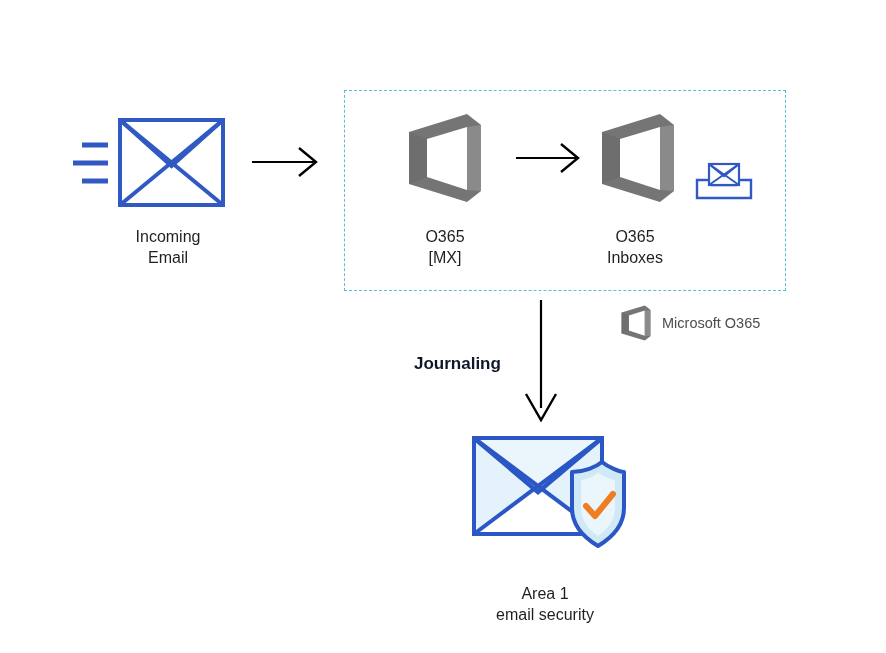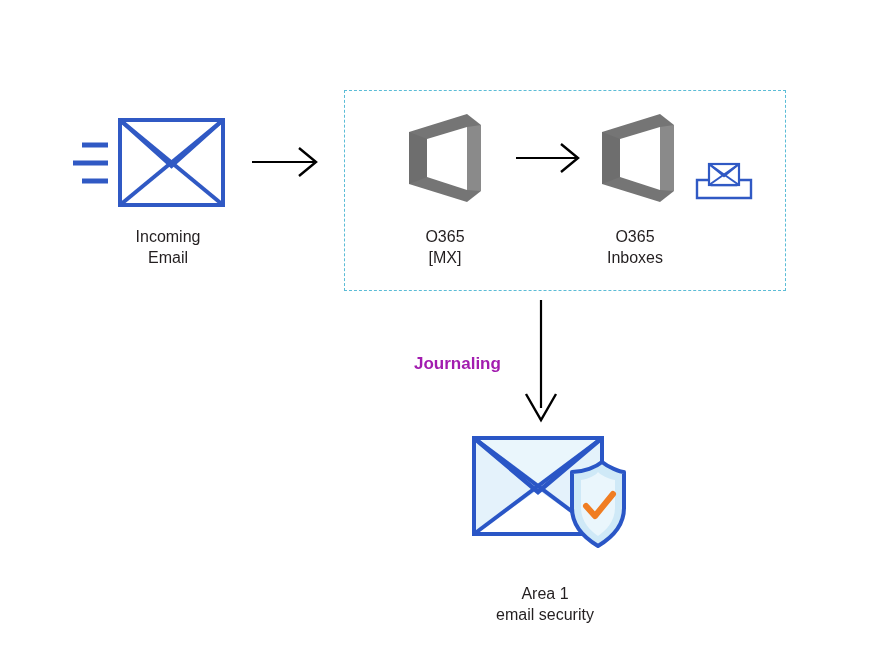--- a/index.html
+++ b/index.html
@@ -75,21 +75,21 @@
     white-space: nowrap;
   }
 
   
   #journaling-label {
     left: 414px;
     top: 353px;
     width: 120px;
     font-size: 17px;
     font-weight: bold;
-    color: #a21caf;
+    color: #0f172a;
     text-align: left;
   }
 
   
   #area1-icon  { left: 468px; top: 432px; }
   #area1-label { left: 455px; top: 583px; width: 180px; }
 </style>
 </head>
 <body>
 
@@ -156,20 +156,29 @@
 
       <path d="M3,22 L18,22 L18,27 L42,27 L42,22 L57,22 L57,40 L3,40 Z" fill="#ffffff" stroke="#3059c4" stroke-width="2.4" stroke-linejoin="miter"></path>
 
       <rect x="15" y="6" width="30" height="21" fill="#ffffff" stroke="#3059c4" stroke-width="2.2"></rect>
       <line x1="15" y1="6" x2="45" y2="27" stroke="#3059c4" stroke-width="2"></line>
       <line x1="45" y1="6" x2="15" y2="27" stroke="#3059c4" stroke-width="2"></line>
       <polyline points="15,6 30,18 45,6" fill="none" stroke="#3059c4" stroke-width="2.2"></polyline>
     </svg>
   </div>
 
+  <div class="node" id="legend-o365">
+    <svg width="32" height="42" viewBox="0 0 80 92">
+      <path d="M4,20 L62,2 L76,13 L76,79 L62,90 L4,72 L4,20 Z" fill="#757575"></path>
+      <path d="M22,27 L62,15 L62,78 L22,65 L22,27 Z" fill="#ffffff"></path>
+      <path d="M4,20 L22,27 L22,65 L4,72 Z" fill="#6e6e6e"></path>
+      <path d="M62,15 L76,13 L76,79 L62,78 Z" fill="#8a8a8a"></path>
+    </svg>
+    <span id="legend-o365-label">Microsoft O365</span>
+  </div>
 
   <div class="label" id="journaling-label">Journaling</div>
 
   <div class="node" id="arrow-journaling">
     <svg width="44" height="126" viewBox="0 0 44 126">
       <line x1="21" y1="2" x2="21" y2="110" stroke="#000" stroke-width="2.2"></line>
       <polyline points="6,96 21,122 36,96" fill="none" stroke="#000" stroke-width="2.4" stroke-linejoin="miter"></polyline>
     </svg>
   </div>
 

